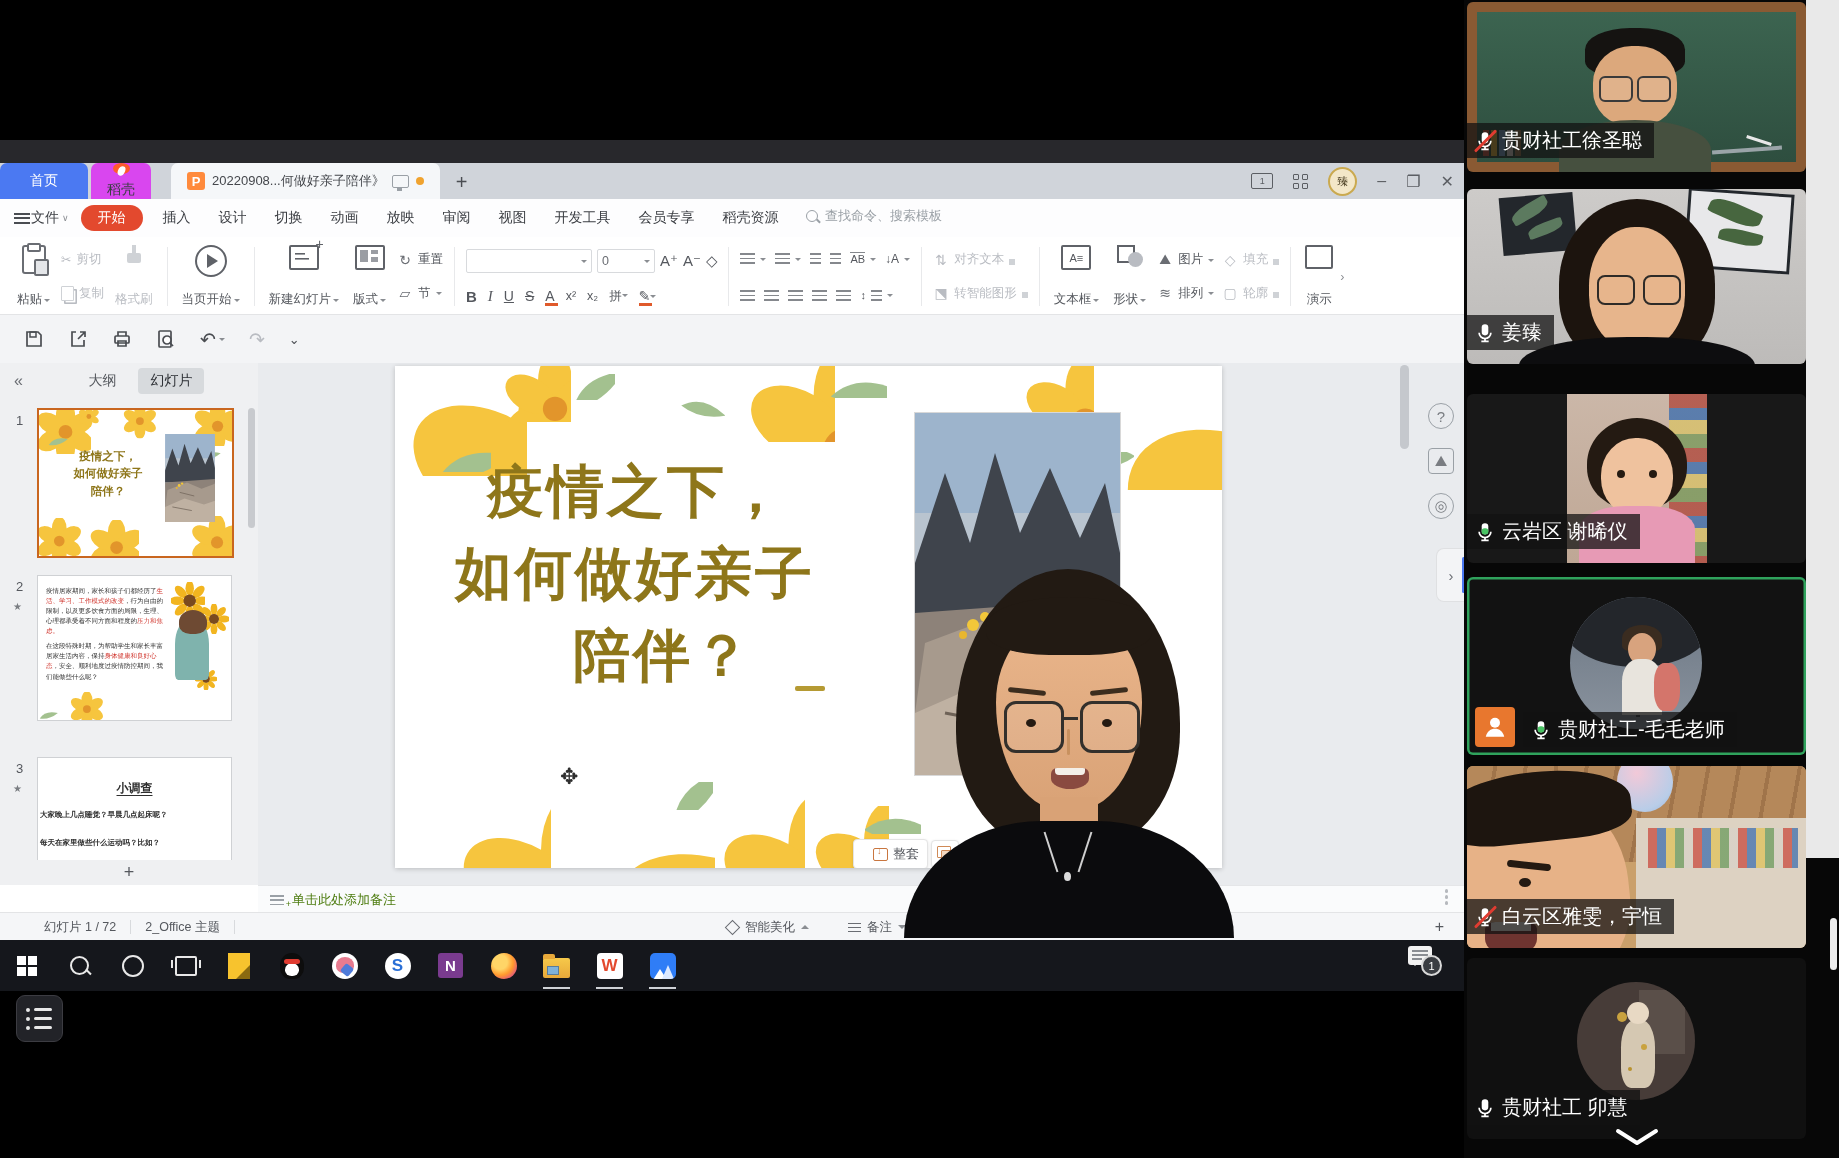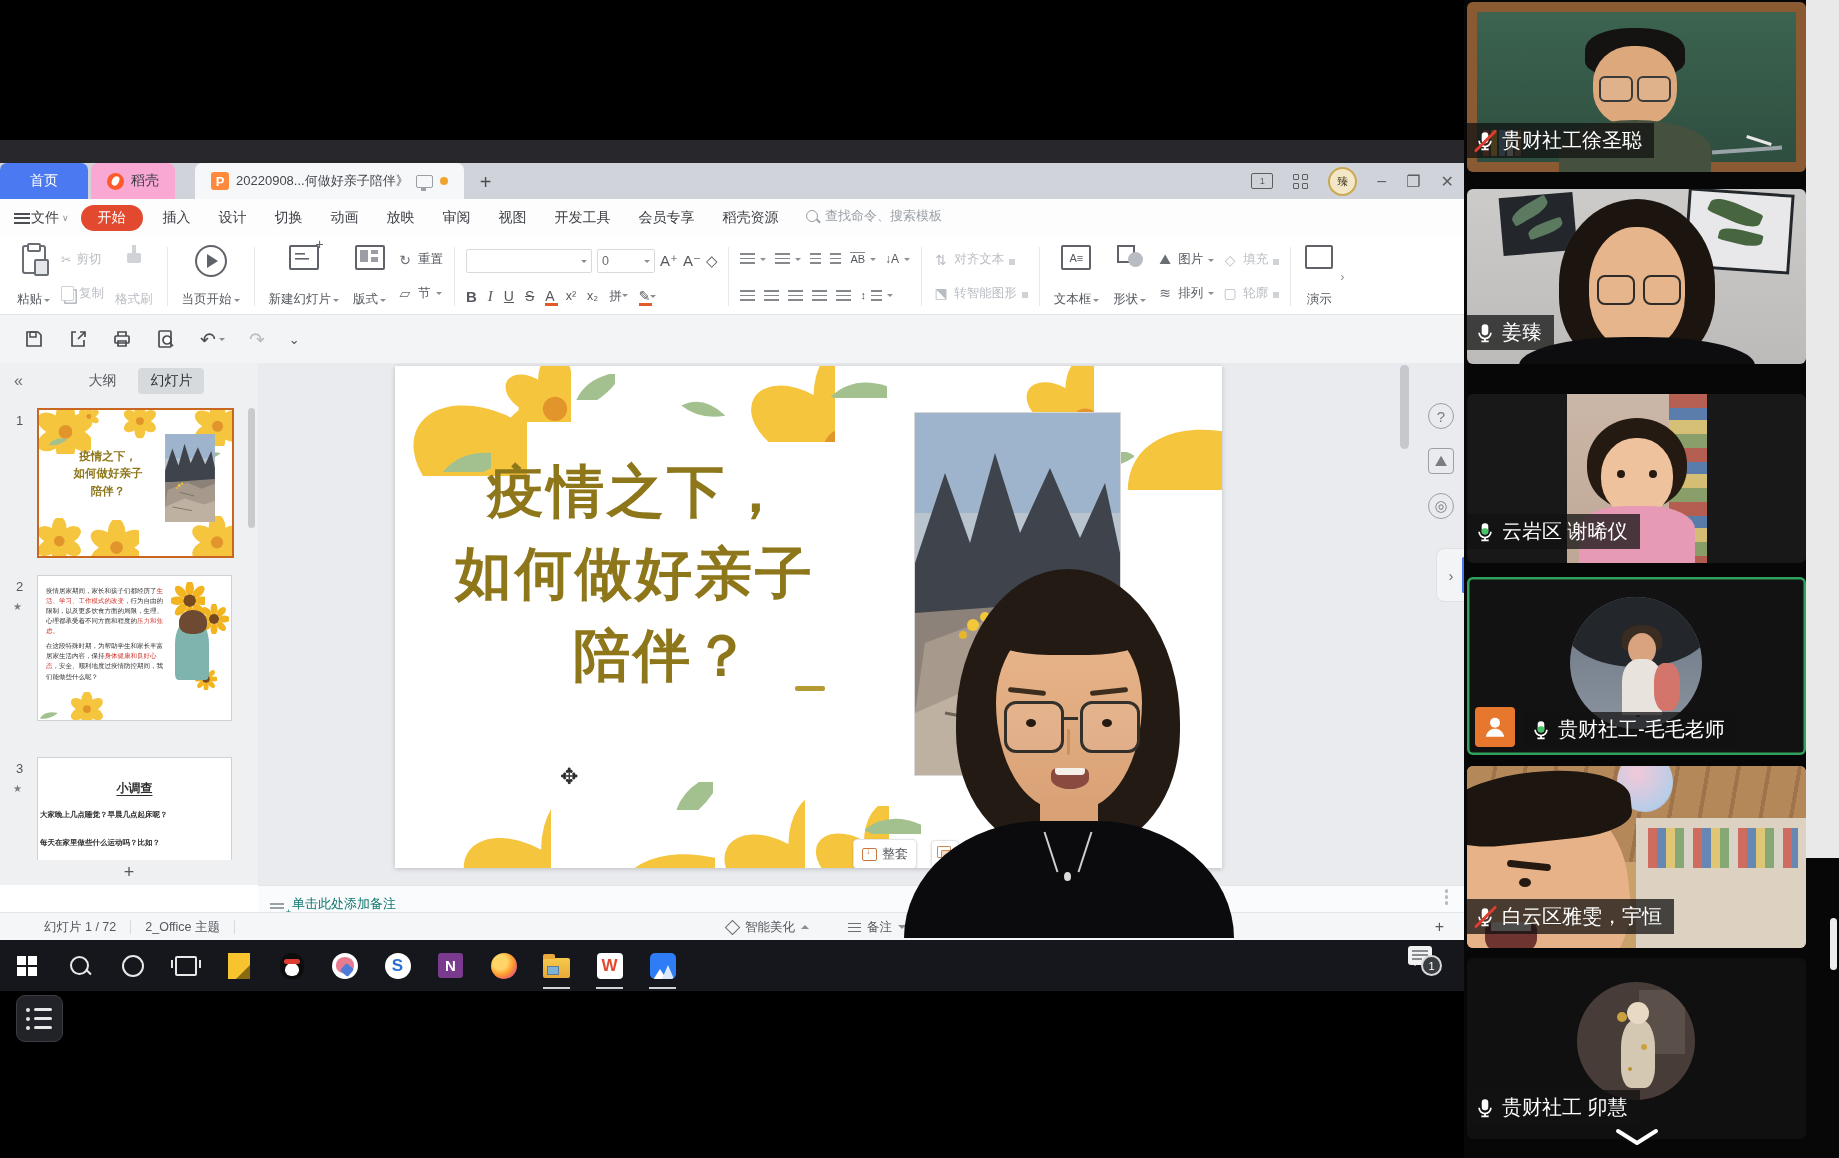--- a/index.html
+++ b/index.html
@@ -5,21 +5,21 @@
   html,body{margin:0;padding:0;background:#000;}
   #app{position:relative;width:1839px;height:1158px;background:#000;overflow:hidden;
        font-family:"Liberation Sans","DejaVu Sans",sans-serif;-webkit-font-smoothing:antialiased;}
   .abs{position:absolute;}
   
   #wps{position:absolute;left:0;top:140px;width:1464px;height:851px;background:#fff;}
   .winstrip{left:0;top:0;width:1464px;height:23px;background:#28282c;}
   .tabbar{left:0;top:23px;width:1464px;height:36px;background:#d0d4da;display:flex;align-items:flex-end;}
   .tab{height:36px;display:flex;align-items:center;gap:7px;padding:0 16px;font-size:14px;color:#3a3d42;border-radius:7px 7px 0 0;}
   .tab.home{background:#4b79f2;color:#fff;width:56px;justify-content:center;}
-  .tab.docer{background:#f9a8d4;margin-left:3px;}
+  .tab.docer{background:#d946ef;margin-left:3px;flex-direction:column;}
   .tab.doc{background:#f5f7f9;margin-left:20px;font-size:13px;color:#44474c;}
   .docer-ic{width:17px;height:17px;border-radius:50%;background:#ff5a2b;position:relative;}
   .docer-ic:before{content:"";position:absolute;left:5px;top:3px;width:7px;height:10px;background:#fff;border-radius:60% 40% 55% 45%;transform:rotate(18deg);}
   .p-ic{width:18px;height:18px;border-radius:3px;background:#ff8a3c;color:#fff;font-weight:bold;font-size:13px;display:flex;align-items:center;justify-content:center;}
   .mon-ic{width:15px;height:11px;border:1.5px solid #9aa0a6;border-radius:2px;position:relative;}
   .mon-ic:after{content:"";position:absolute;left:4px;bottom:-4px;width:5px;height:3px;background:#9aa0a6;}
   .dot{width:8px;height:8px;border-radius:50%;background:#f0a32f;}
   .plus{color:#4a4d52;font-size:20px;margin-left:16px;line-height:34px;}
   .tbctl{position:absolute;right:10px;top:23px;height:36px;display:flex;align-items:center;gap:20px;color:#5b5e63;}
   .ic-one{width:20px;height:14px;border:1.6px solid #5b5e63;border-radius:2px;font-size:9px;display:flex;align-items:center;justify-content:center;}
@@ -97,34 +97,34 @@
   .t3title{position:absolute;left:0;top:22px;width:100%;text-align:center;font-size:12px;font-weight:bold;color:#2e2e2e;text-decoration:underline;text-underline-offset:3px;}
   .t3q{position:absolute;left:2px;width:175px;font-size:7.5px;font-weight:bold;color:#2e2e2e;}
   .addslide{position:absolute;left:0;top:497px;width:258px;height:25px;background:#eff0f2;display:flex;align-items:center;justify-content:center;color:#55585e;font-size:18px;}
   .pscroll{position:absolute;right:3px;top:45px;width:7px;height:120px;background:#c8cace;border-radius:4px;}
   
   .canvas{left:258px;top:223px;width:1206px;height:522px;background:#e9ebee;overflow:hidden;}
   .slide{position:absolute;left:137px;top:3px;width:827px;height:502px;background:#fff;box-shadow:0 1px 5px rgba(0,0,0,.2);overflow:hidden;}
   .stitle{position:absolute;font-weight:bold;color:#8e761a;letter-spacing:3px;font-size:57px;font-family:"Liberation Sans","DejaVu Sans",sans-serif;}
   .sdash{position:absolute;left:400px;top:320px;width:30px;height:5px;background:#b59a33;border-radius:2px;}
   .mtphoto{position:absolute;left:520px;top:47px;width:205px;height:362px;box-shadow:0 0 0 1px #d8d8d8;}
-  .bundle{position:absolute;left:458px;top:473px;width:62px;height:28px;background:#fff;border:1px solid #e4e4e4;border-radius:4px;display:flex;align-items:center;justify-content:center;gap:5px;font-size:13px;color:#55585e;box-shadow:0 1px 3px rgba(0,0,0,.12);}
+  .bundle{position:absolute;left:458px;top:473px;width:62px;height:28px;background:#fff;border:1px solid #e4e4e4;border-radius:4px;display:flex;align-items:center;justify-content:center;gap:5px;font-size:13px;color:#55585e;box-shadow:0 1px 3px rgba(0,0,0,.12);padding-left:11px;}
   .dl{width:13px;height:11px;border:1.5px solid #c9763f;border-radius:2px;position:relative;}
   .dl:before{content:"↓";position:absolute;left:3px;top:-3px;font-size:9px;color:#c9763f;}
   .picbtn{position:absolute;left:536px;top:474px;width:26px;height:26px;background:#fff;border:1px solid #e4e4e4;border-radius:4px;box-shadow:0 1px 3px rgba(0,0,0,.12);overflow:hidden;}
   .picbtn i{position:absolute;left:5px;top:5px;width:12px;height:10px;border:1.5px solid #d08a56;border-radius:1px;}
   .picbtn em{position:absolute;left:9px;top:9px;width:12px;height:10px;background:#f3d9c2;border:1.5px solid #d08a56;border-radius:1px;}
   .cursor{position:absolute;left:165px;top:398px;font-size:22px;color:#2e2e2e;text-shadow:0 0 2px #fff,0 0 2px #fff;}
   .sscroll{position:absolute;left:1142px;top:2px;width:9px;height:84px;background:#c5c8cd;border-radius:5px;}
   .sideic{position:absolute;left:1170px;width:24px;height:24px;color:#7a7d82;font-size:15px;display:flex;align-items:center;justify-content:center;border:1.6px solid #9aa0a6;border-radius:50%;}
   .sideic.sq{border-radius:4px;}
   .handle{position:absolute;left:1178px;top:185px;width:28px;height:52px;background:#f3f4f6;border:1px solid #dfe0e2;border-right:none;border-radius:8px 0 0 8px;display:flex;align-items:center;justify-content:center;color:#6a6d73;font-size:15px;}
   .handle:after{content:"";position:absolute;right:0;top:8px;width:3px;height:36px;background:#4b79f2;border-radius:2px;}
   
-  .notesbar{left:258px;top:745px;width:1206px;height:27px;background:#fafbfc;border-top:1px solid #e5e6e8;display:flex;align-items:flex-end;color:#0f766e;font-size:13px;}
+  .notesbar{left:258px;top:745px;width:1206px;height:27px;background:#fafbfc;border-top:1px solid #e5e6e8;display:flex;align-items:center;color:#4d7c0f;font-size:13px;}
   .nico{margin:0 8px 0 12px;width:14px;height:10px;background:repeating-linear-gradient(to bottom,#9aa0a6 0 1.6px,transparent 1.6px 4.3px);position:relative;}
   .nico:after{content:"+";position:absolute;right:-7px;bottom:-4px;font-size:9px;}
   .ndots{position:absolute;right:16px;top:3px;display:flex;flex-direction:column;gap:2.5px;}
   .ndots i{width:3.5px;height:3.5px;border-radius:50%;background:#b6b9be;}
   .statusbar{left:0;top:772px;width:1464px;height:28px;background:#f5f6f8;border-top:1px solid #e3e4e6;display:flex;align-items:center;font-size:12.5px;color:#55585e;}
   .ssep{width:1px;height:14px;background:#d8dadd;margin:0 14px;}
   .diamond{width:9px;height:9px;border:1.6px solid #6a6d73;transform:rotate(45deg);margin-right:7px;}
   .slines{width:13px;height:9px;background:repeating-linear-gradient(to bottom,#6a6d73 0 1.5px,transparent 1.5px 4px);margin-right:6px;}
   .upt{display:inline-block;width:0;height:0;border:4px solid transparent;border-bottom-color:#8a8d92;margin-left:6px;transform:translateY(-2px);}
   .dnt{display:inline-block;width:0;height:0;border:4px solid transparent;border-top-color:#8a8d92;margin-left:6px;transform:translateY(2px);}

